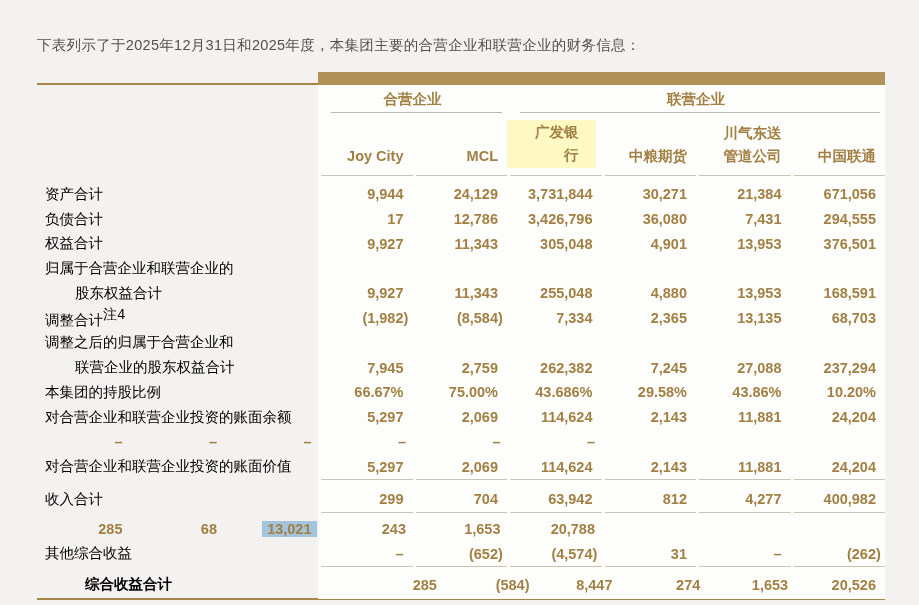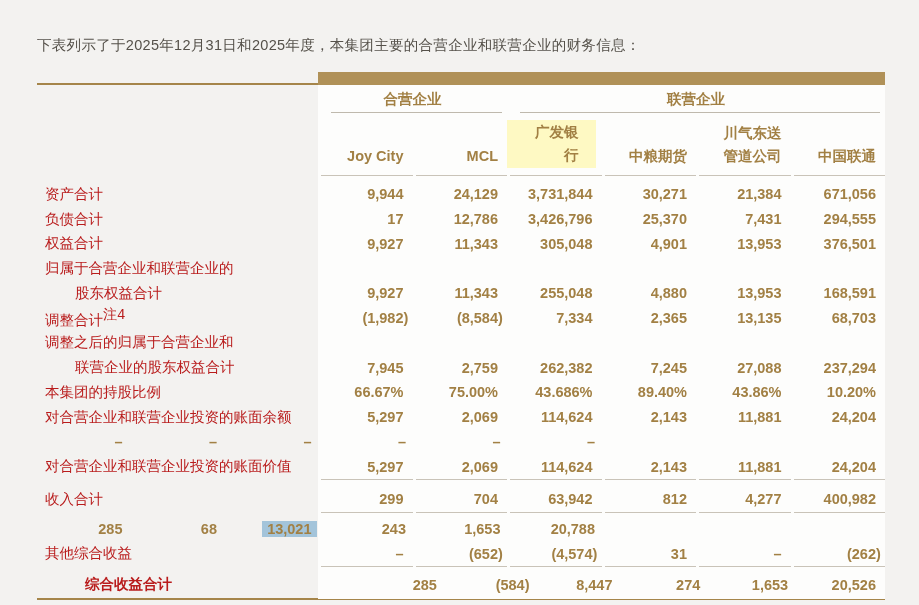--- a/index.html
+++ b/index.html
@@ -48,21 +48,21 @@
   .hdr-cell::after {
     content:""; position:absolute; left:3px; right:0; bottom:0;
     border-bottom:1px solid #c9c3b8;
   }
   .hl-yellow { background:#fef9c3; padding:1px 17px; margin-right:-3px; }
 
   .tbody { position:relative; padding-top:6px; }
   .drow { position:relative; display:flex; height:24.75px; align-items:center; }
   .lbl-cell {
     width:281px; flex-shrink:0; padding-left:8px;
-    font-size:14.5px; color:#b91c1c;font-family:Liberation Mono, monospace;
+    font-size:14.5px; color:#000000;font-family:Liberation Mono, monospace;
   }
   .lbl-cell.indent { padding-left:38px; }
   .lbl-cell.bold { font-weight:700;margin-left:40px; }
   .lbl-cell sup { font-size:14px; vertical-align:super; }
   .col-cell {
     width:94.5px; display:flex; align-items:center; justify-content:flex-end;
     padding-right:9px;
   }
   .val {
     position:relative; font-size:14.5px; font-weight:700; color:#a28044;
@@ -157,21 +157,21 @@
         <div class="col-cell">
           <div class="val">17</div>
         </div>
         <div class="col-cell">
           <div class="val">12,786</div>
         </div>
         <div class="col-cell">
           <div class="val">3,426,796</div>
         </div>
         <div class="col-cell">
-          <div class="val">25,370</div>
+          <div class="val">36,080</div>
         </div>
         <div class="col-cell">
           <div class="val">7,431</div>
         </div>
         <div class="col-cell">
           <div class="val">294,555</div>
         </div>
       </div>
       <div class="drow">
         <div class="lbl-cell">权益合计</div>
@@ -268,21 +268,21 @@
         <div class="col-cell">
           <div class="val">66.67%</div>
         </div>
         <div class="col-cell">
           <div class="val">75.00%</div>
         </div>
         <div class="col-cell">
           <div class="val">43.686%</div>
         </div>
         <div class="col-cell">
-          <div class="val">89.40%</div>
+          <div class="val">29.58%</div>
         </div>
         <div class="col-cell">
           <div class="val">43.86%</div>
         </div>
         <div class="col-cell">
           <div class="val">10.20%</div>
         </div>
       </div>
       <div class="drow">
         <div class="lbl-cell">对合营企业和联营企业投资的账面余额</div>

